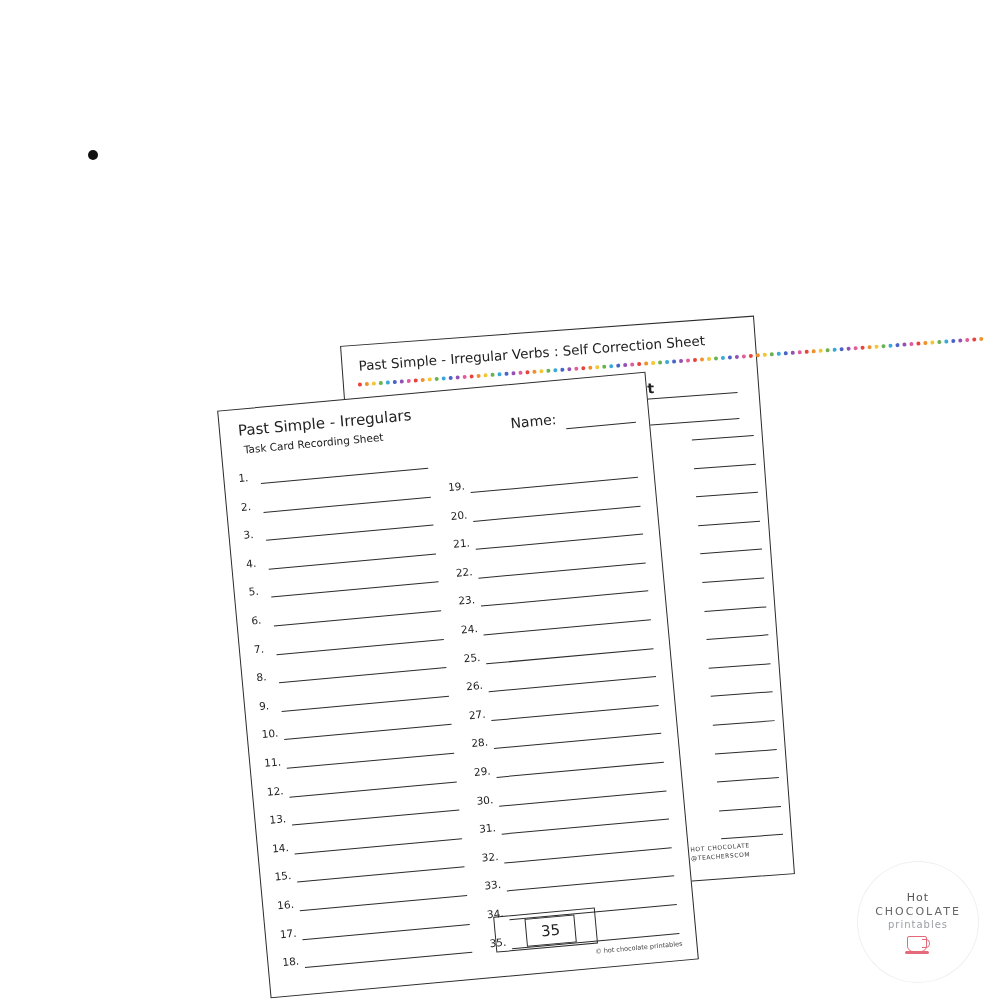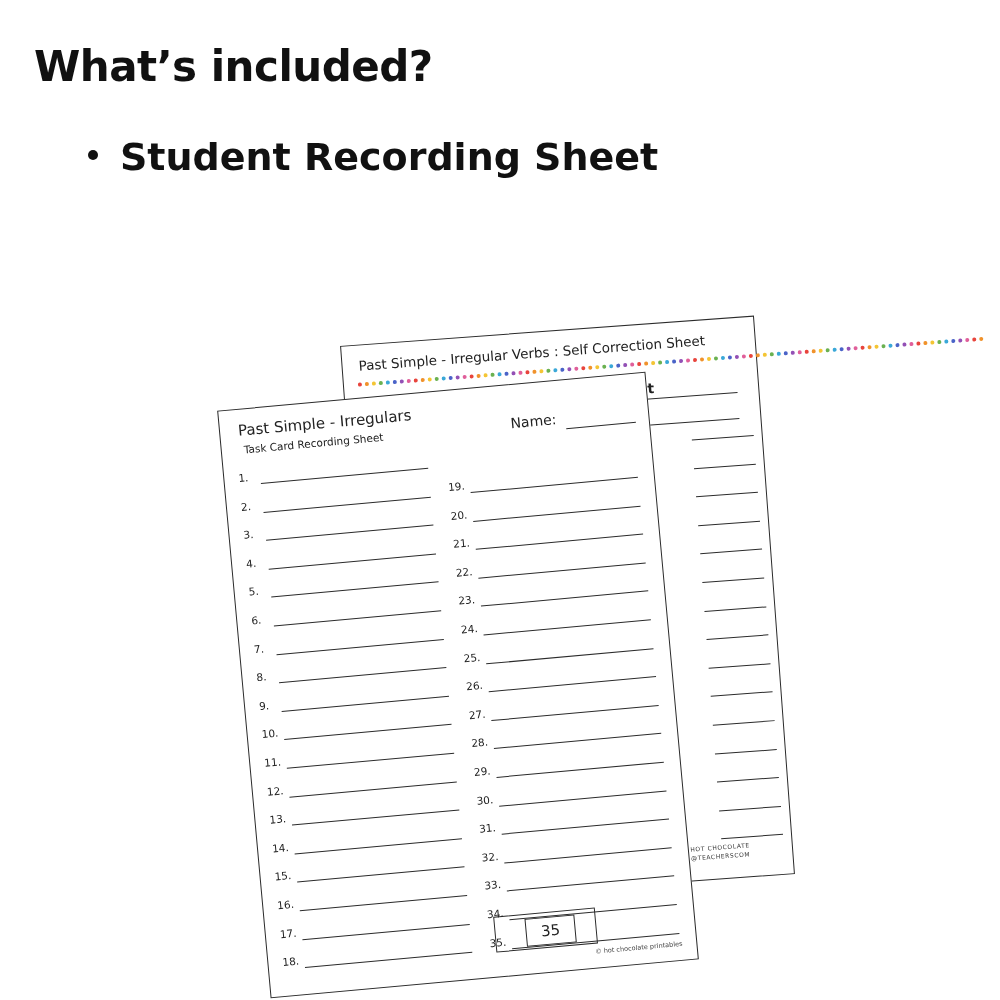--- a/index.html
+++ b/index.html
@@ -300,26 +300,24 @@
     height: 3px;
     border-radius: 2px;
     background: #e36a7a;
   }
 </style>
 </head>
 <body>
 
 <div id="page">
 
-  <div class="heading">What’s included?</div>
 
   <ul class="bullets">
     <li>
       <span class="dot"></span>
-      <span>Student Recording Sheet</span>
     </li>
   </ul>
 
   <div class="sheet" id="sheet-back">
     <div class="sc-title">Past Simple - Irregular Verbs :  Self Correction Sheet</div>
     <div class="dotline" id="dotline">
         <i style="background: rgb(232, 68, 60);"></i>
         <i style="background: rgb(240, 146, 43);"></i>
         <i style="background: rgb(244, 197, 52);"></i>
         <i style="background: rgb(106, 177, 80);"></i>
@@ -588,14 +586,24 @@
       <div class="line-row" style="left: 222px; top: 519px;">
         <span class="n">34.</span>
         <span class="r" style="left: 22px; width: 168px;"></span>
       </div>
       <div class="line-row" style="left: 222px; top: 547.6px;">
         <span class="n">35.</span>
         <span class="r" style="left: 22px; width: 168px;"></span>
       </div>
     </div>
 
+  <div id="logo">
+    <div class="l1">Hot</div>
+    <div class="l2">CHOCOLATE</div>
+    <div class="l3">printables</div>
+    <div class="cup">
+      <span class="body"></span>
+      <span class="handle"></span>
+      <span class="saucer"></span>
+    </div>
+  </div>
 
 </div>
 
 </body></html>

